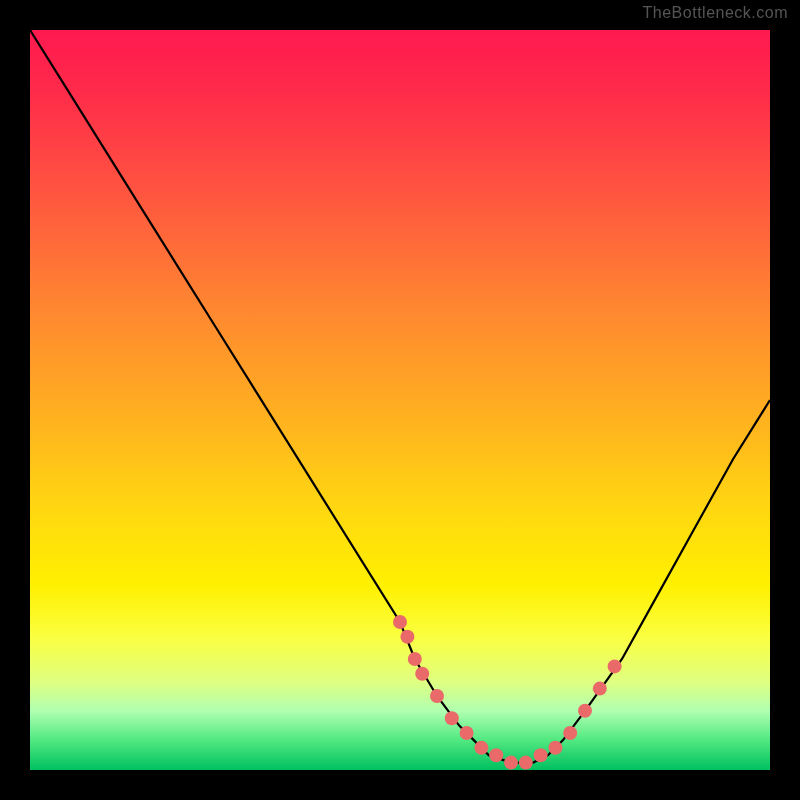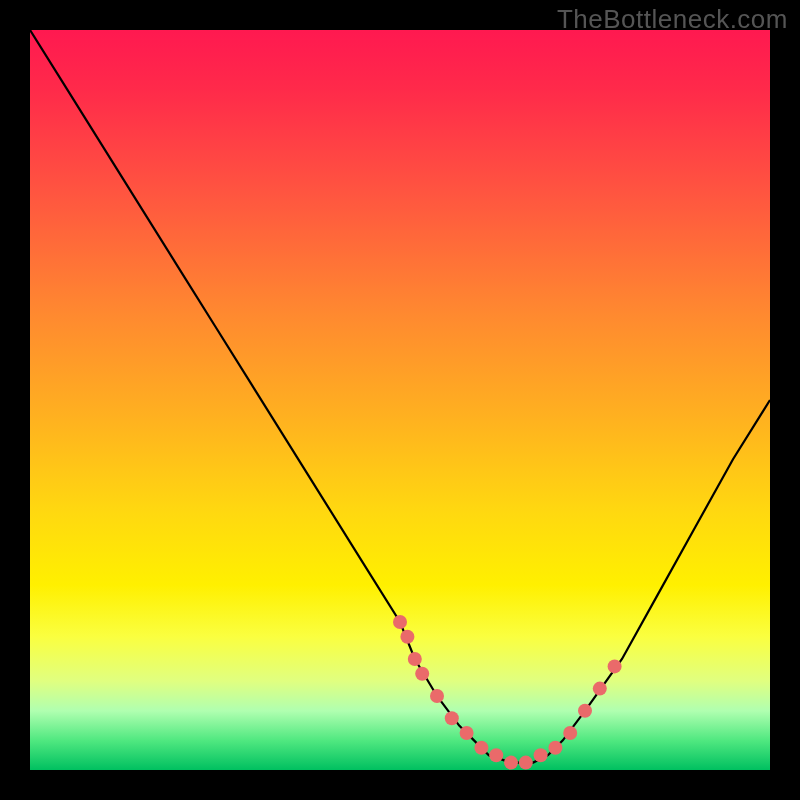--- a/index.html
+++ b/index.html
@@ -8,21 +8,21 @@
     height: 800px;
     background: #000;
     position: relative;
     font-family: Arial, sans-serif;
   }
   .watermark {
     position: absolute;
     top: 4px;
     right: 12px;
     color: #555;
-    font-size: 26px;
+    font-size: 16px;
     letter-spacing: 0.5px;
     z-index: 10;
   }
   .plot-area {
     position: absolute;
     left: 30px;
     top: 30px;
     width: 740px;
     height: 740px;
     overflow: hidden;

